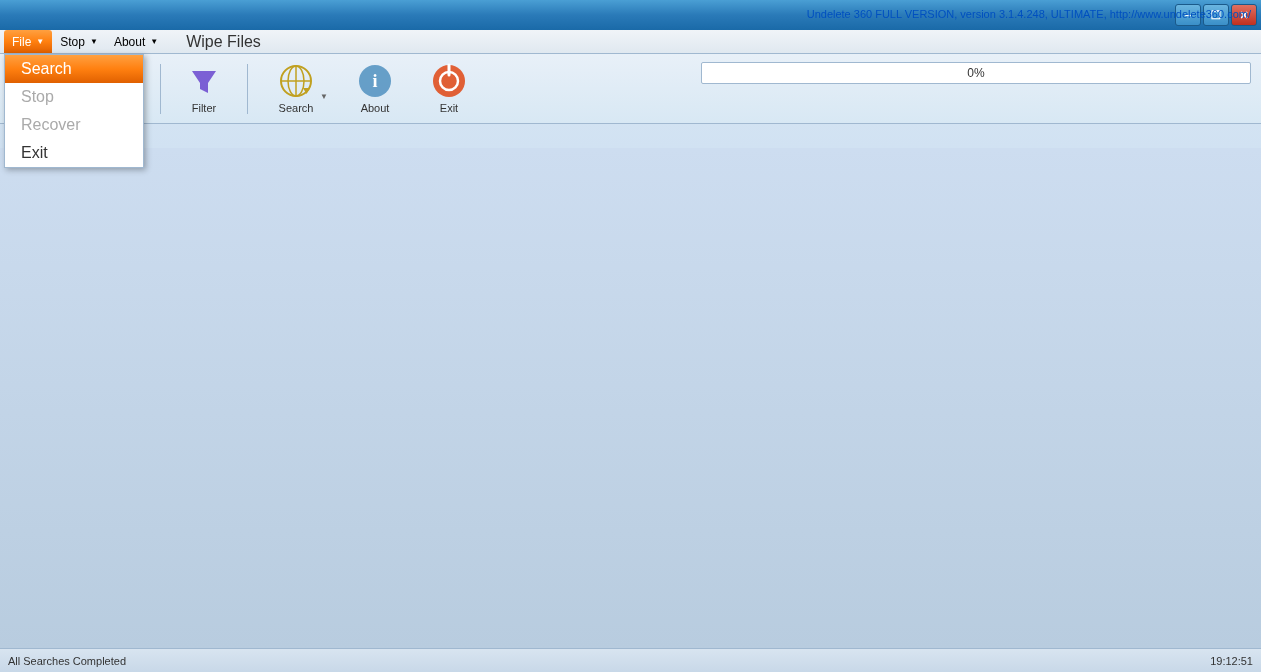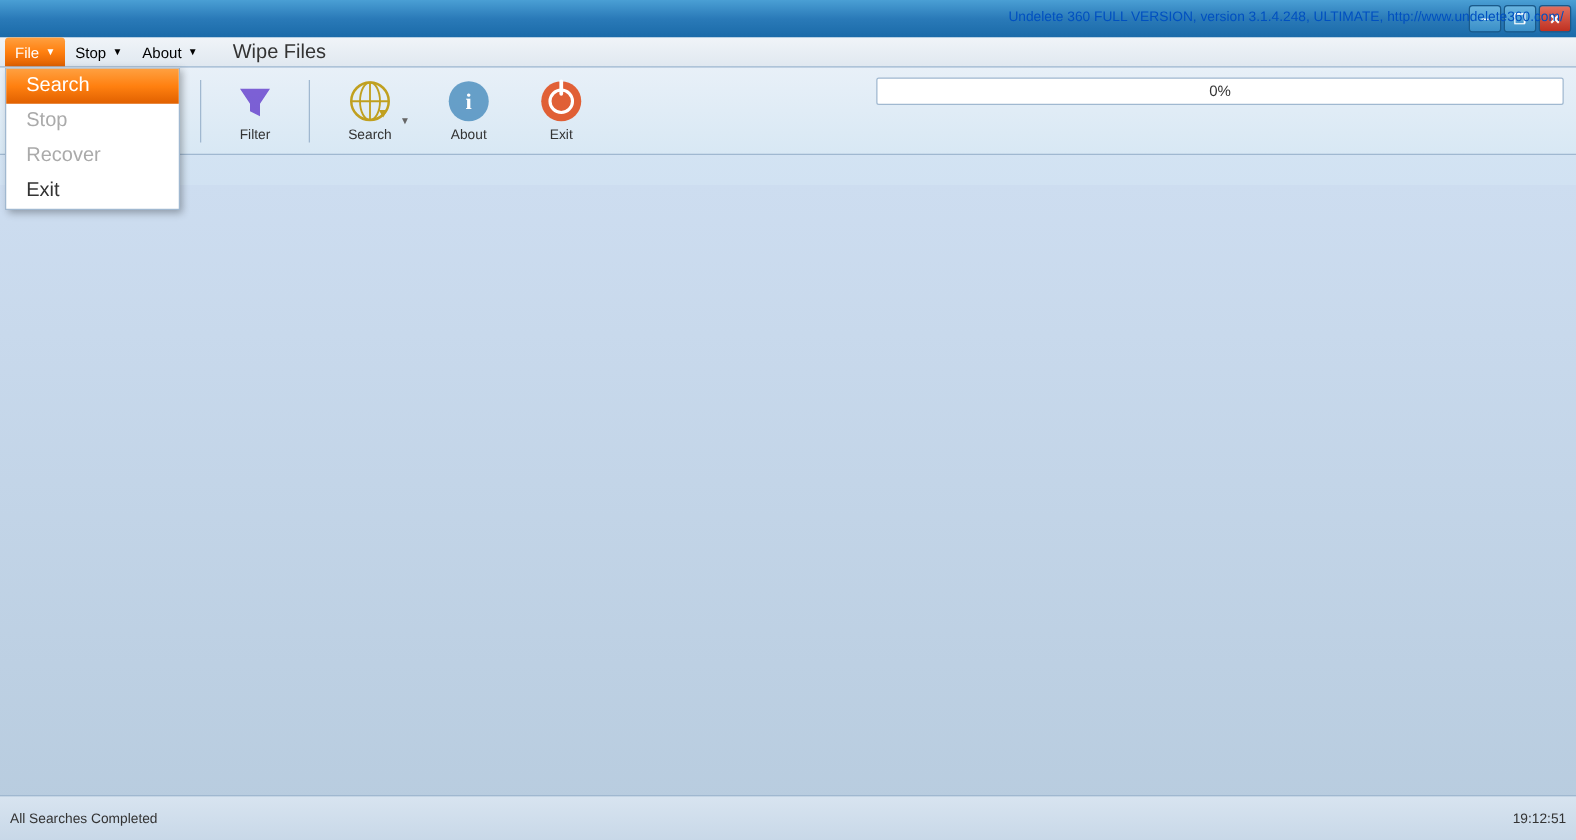--- a/index.html
+++ b/index.html
@@ -195,21 +195,21 @@
       bottom: 22px;
       background: linear-gradient(180deg, #cdddf0 0%, #b8ccdf 100%);
     }
 
     
     .status-bar {
       position: absolute;
       bottom: 0;
       left: 0;
       right: 0;
-      height: 36px;
+      height: 24px;
       background: linear-gradient(180deg, #d8e4f0 0%, #c8d8e8 100%);
       border-top: 1px solid #a0b8d0;
       display: flex;
       align-items: center;
       justify-content: space-between;
       padding: 0 8px;
       font-size: 11px;
       color: #333;
     }
 

